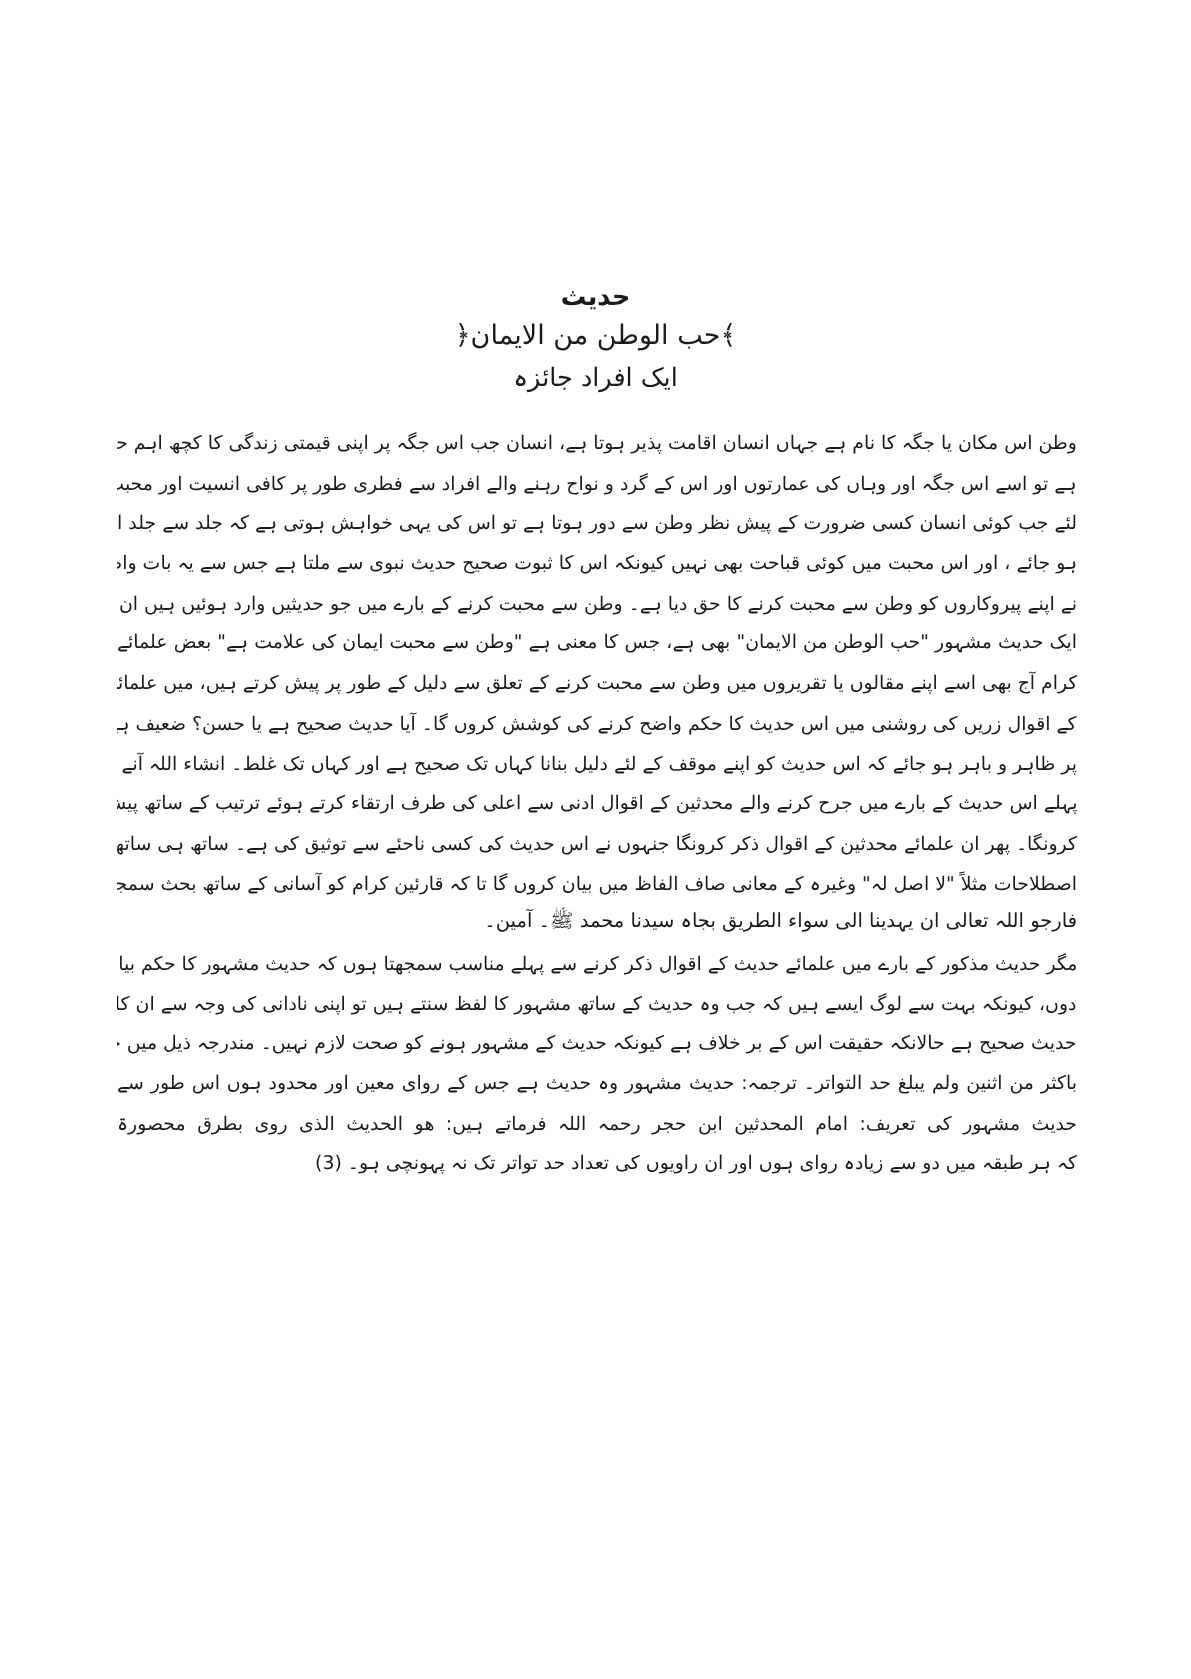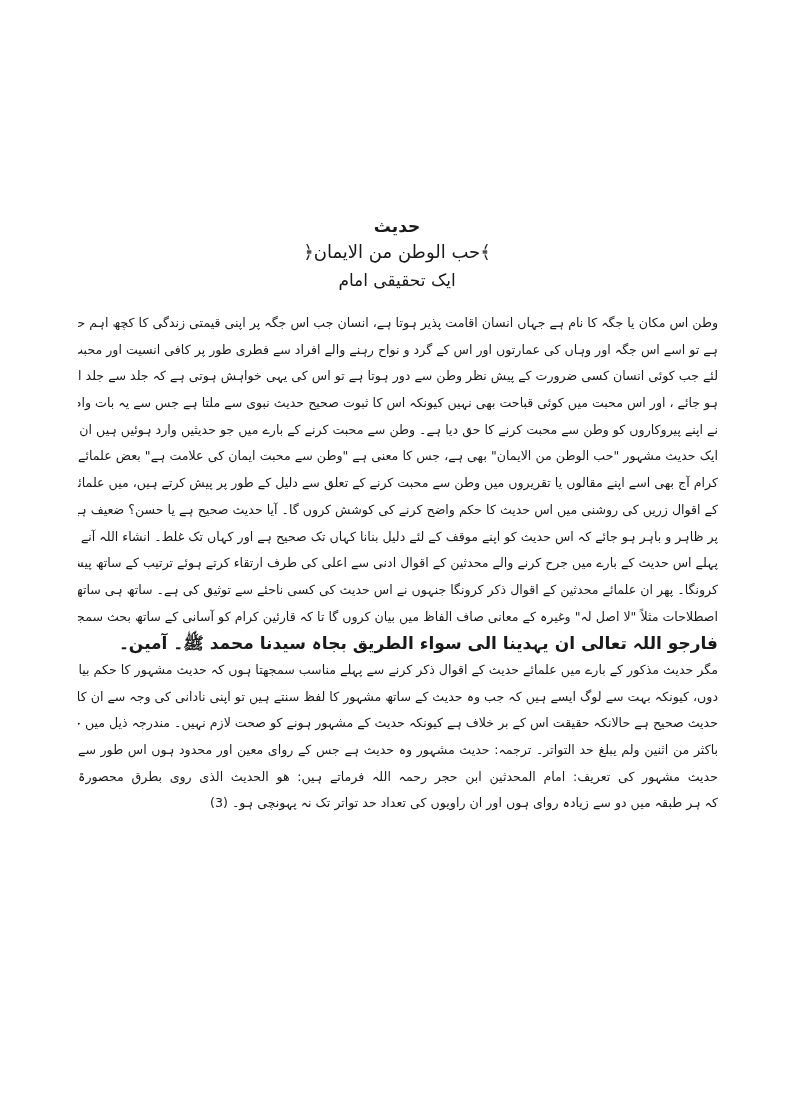--- a/index.html
+++ b/index.html
@@ -1,34 +1,34 @@
 <!DOCTYPE html>
 <html><head>
 <meta charset="utf-8">
 <style>
   html, body { margin: 0; padding: 0; background: #ffffff; }
   body { width: 794px; height: 1119px; position: relative; overflow: hidden; font-family: "DejaVu Sans", sans-serif; color: #1a1a1a; }
-  .page { position: absolute; left: 0; top: 0; width: 794px; height: 960px; background: #fff; margin-top: 28px; }
+  .page { position: absolute; left: 0; top: 0; width: 794px; height: 960px; background: #fff; }
   .title-block { position: absolute; left: 0; top: 186px; width: 794px; text-align: center; }
   .t1 { font-size: 17px; font-weight: bold; line-height: 24px; height: 26px; }
   .t2 { font-size: 18px; font-weight: normal; line-height: 24px; height: 28px; }
   .t3 { font-size: 17px; line-height: 24px; height: 24px; }
   .body-text { position: absolute; left: 78px; top: 282px; width: 640px; direction: rtl; text-align: justify; }
   .line { font-size: 12.6px; line-height: 26.7px; height: 26.7px; white-space: nowrap; overflow: hidden; text-align-last: justify; }
   .line.short { text-align-last: right; }
-  .dua { font-weight: bold; font-size: 17px; }
+  .dua { font-weight: normal; font-size: 13px; }
 </style>
 </head>
 <body>
 
 <div class="page">
   <div class="title-block">
     <div class="t1">حدیث</div>
     <div class="t2">﴿حب الوطن من الایمان﴾</div>
-    <div class="t3">ایک تحقیقی امام</div>
+    <div class="t3">ایک افراد جائزہ</div>
   </div>
 
   <div class="body-text">
     <div class="line">وطن اس مکان یا جگہ کا نام ہے جہاں انسان اقامت پذیر ہوتا ہے، انسان جب اس جگہ پر اپنی قیمتی زندگی کا کچھ اہم حصہ گزار لیتا</div>
     <div class="line">ہے تو اسے اس جگہ اور وہاں کی عمارتوں اور اس کے گرد و نواح رہنے والے افراد سے فطری طور پر کافی انسیت اور محبت پیدا ہو جاتی ہے، اسی</div>
     <div class="line">لئے جب کوئی انسان کسی ضرورت کے پیش نظر وطن سے دور ہوتا ہے تو اس کی یہی خواہش ہوتی ہے کہ جلد سے جلد اپنے وطن عزیز کو واپس</div>
     <div class="line">ہو جائے ، اور اس محبت میں کوئی قباحت بھی نہیں کیونکہ اس کا ثبوت صحیح حدیث نبوی سے ملتا ہے جس سے یہ بات واضح ہو جاتی ہے کہ اسلام</div>
     <div class="line">نے اپنے پیروکاروں کو وطن سے محبت کرنے کا حق دیا ہے۔ وطن سے محبت کرنے کے بارے میں جو حدیثیں وارد ہوئیں ہیں ان میں سے</div>
     <div class="line">ایک حدیث مشہور "حب الوطن من الایمان" بھی ہے، جس کا معنی ہے "وطن سے محبت ایمان کی علامت ہے" بعض علمائے</div>
     <div class="line">کرام آج بھی اسے اپنے مقالوں یا تقریروں میں وطن سے محبت کرنے کے تعلق سے دلیل کے طور پر پیش کرتے ہیں، میں علمائے حدیث</div>

